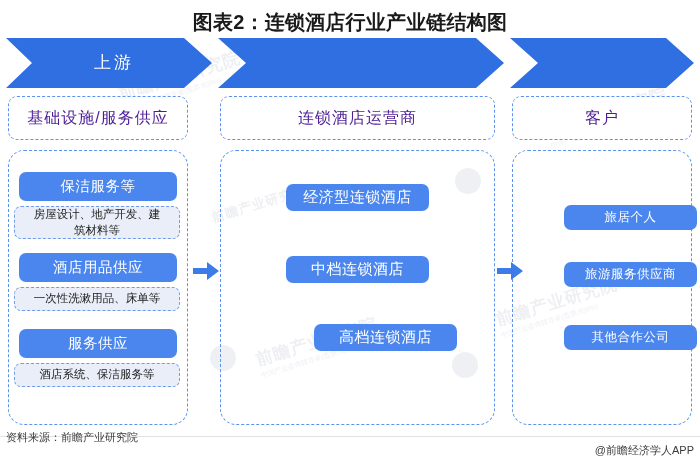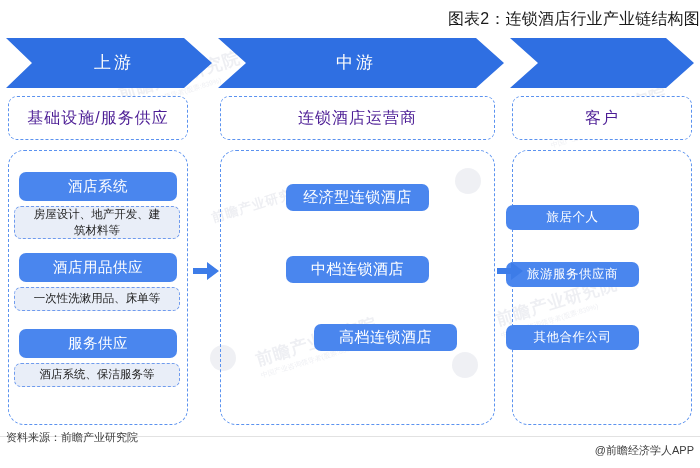--- a/index.html
+++ b/index.html
@@ -15,23 +15,23 @@
     font-family: "Liberation Sans", "DejaVu Sans", sans-serif;
     color: #222222;
   }
 
   
   .chart-title {
     position: absolute;
     top: 9px;
     left: 0;
     width: 700px;
-    text-align: right;
-    font-size: 16px;
-    font-weight: normal;
+    text-align: center;
+    font-size: 20px;
+    font-weight: bold;
     color: #1a1a1a;
     letter-spacing: 0.2px;
     white-space: nowrap;
   }
 
   
   .banner {
     position: absolute;
     top: 38px;
     left: 6px;
@@ -128,21 +128,21 @@
     height: 29px;
     font-size: 14.5px;
   }
   .pill-mid {
     left: 286px;
     width: 143px;
     height: 27px;
     font-size: 15px;
   }
   .pill-down {
-    left: 506px;
+    left: 564px;
     width: 133px;
     height: 25px;
     font-size: 12.5px;
   }
 
   
   .subbox {
     position: absolute;
     left: 14px;
     width: 166px;
@@ -220,27 +220,26 @@
 <div class="banner">
   <svg width="688" height="50" viewBox="0 0 688 50" xmlns="http://www.w3.org/2000/svg">
 
     <path d="M0,0 L178,0 L206,25 L178,50 L0,50 L26,25 Z" fill="#2f6fe2"></path>
 
     <path d="M212,0 L470,0 L498,25 L470,50 L212,50 L240,25 Z" fill="#2f6fe2"></path>
 
     <path d="M504,0 L660,0 L688,25 L660,50 L504,50 L532,25 Z" fill="#2f6fe2"></path>
   </svg>
   <div class="banner-label bl-up">上游</div>
-  <div class="banner-label bl-mid">中游</div>
 </div>
 
 <div class="col-head head-up">基础设施/服务供应</div>
 <div class="col-body body-up"></div>
 
-<div class="pill pill-up" style="top:172px;">酒店系统</div>
+<div class="pill pill-up" style="top:172px;">保洁服务等</div>
 <div class="subbox" style="top:206px; height:33px;">房屋设计、地产开发、建筑材料等</div>
 
 <div class="pill pill-up" style="top:253px;">酒店用品供应</div>
 <div class="subbox" style="top:287px; height:24px;">一次性洗漱用品、床单等</div>
 
 <div class="pill pill-up" style="top:329px;">服务供应</div>
 <div class="subbox" style="top:363px; height:24px;">酒店系统、保洁服务等</div>
 
 <div class="col-head head-mid">连锁酒店运营商</div>
 <div class="col-body body-mid"></div>

